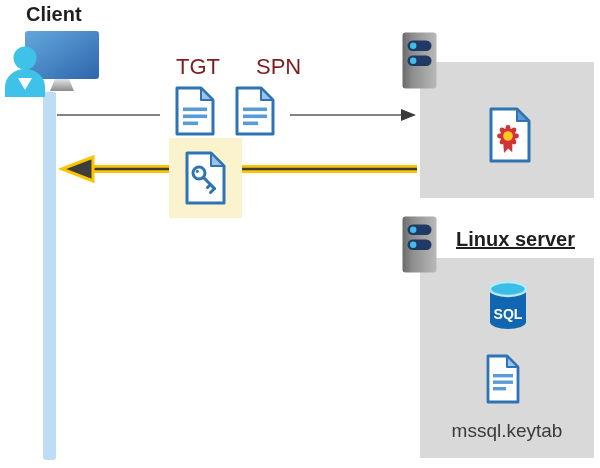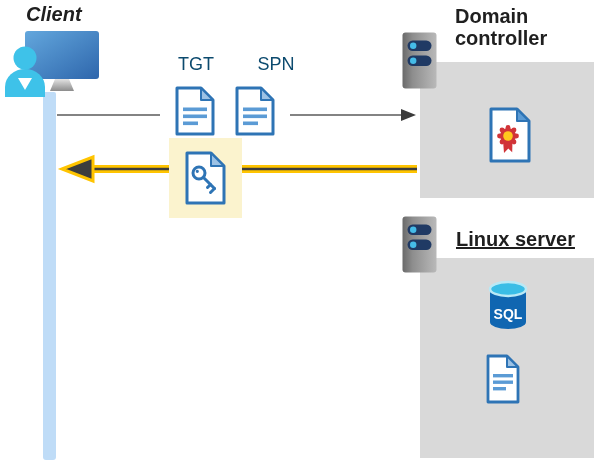--- a/index.html
+++ b/index.html
@@ -2,27 +2,27 @@
 <html><head>
 <meta charset="utf-8">
 <style>
   html,body{margin:0;padding:0;background:#ffffff;}
   .canvas{
     position:relative;width:600px;height:468px;background:#ffffff;overflow:hidden;
     font-family:"Liberation Sans",sans-serif;color:#1f1f1f;
   }
   .abs{position:absolute;}
   .title{font-weight:bold;font-size:20px;line-height:22px;color:#1f1f1f;}
-  .small-label{font-size:18px;color:#0c4a6e;}
+  .small-label{font-size:22px;color:#7f1d1d;}
   .lifeline{
     left:43px;top:92px;width:13px;height:368px;background:#bfdcf7;
     border-radius:2px 2px 3px 3px;z-index:0;
   }
   .arrows{left:0;top:0;z-index:1;}
-  .client-label{left:26px;top:3px;font-style:italic;}
+  .client-label{left:26px;top:3px;}
   .client-icon{left:4px;top:30px;z-index:2;}
   .tgt-label{left:176px;top:54px;width:40px;text-align:center;z-index:2;}
   .spn-label{left:236px;top:54px;width:40px;text-align:center;z-index:2;margin-left:20px;}
   .doc-strip{
     left:160px;top:84px;width:130px;height:53px;background:#ffffff;z-index:2;
     display:flex;gap:20px;justify-content:center;align-items:center;
   }
   .highlight-box{
     left:169px;top:138px;width:73px;height:80px;background:#fbf3ce;z-index:2;
     display:flex;justify-content:center;align-items:center;
@@ -114,21 +114,20 @@
         <circle cx="14" cy="22" r="6"></circle>
         <circle cx="12.3" cy="20.3" r="0.8" fill="#2e74b5" stroke-width="1.6"></circle>
         <path d="M18.5 26.5 L29.5 37.5"></path>
         <path d="M29.5 37.5 l-4 4"></path>
         <path d="M25.5 33.5 l-3 3"></path>
       </g>
     </svg>
   </div>
 
   <div class="abs dc-box"></div>
-  <div class="abs title dc-title">Domain controller</div>
   <svg class="abs dc-server" width="35" height="57">
     <rect x="0.5" y="0.5" width="34" height="56" rx="3" fill="url(#gradSrv)"></rect>
     <rect x="5.5" y="8.5" width="24" height="10.5" rx="5.25" fill="#203a64"></rect>
     <circle cx="11.2" cy="13.75" r="3.2" fill="#45bce8"></circle>
     <rect x="5.5" y="23.5" width="24" height="10.5" rx="5.25" fill="#203a64"></rect>
     <circle cx="11.2" cy="28.75" r="3.2" fill="#45bce8"></circle>
   </svg>
   <svg class="abs cert-icon" width="42" height="56">
     <path d="M2 2 h26 l12 12 v40 H2 Z" fill="#ffffff" stroke="#2e74b5" stroke-width="3" stroke-linejoin="round"></path>
     <path d="M28 2 l12 12 h-12 z" fill="#5b9bd5" stroke="#2e74b5" stroke-width="2" stroke-linejoin="round"></path>
@@ -163,14 +162,15 @@
     <ellipse cx="20" cy="10" rx="18" ry="7" fill="#3abde6" stroke="#b9e9f6" stroke-width="2.5"></ellipse>
     <text x="20" y="40" text-anchor="middle" fill="#ffffff" font-size="14" font-weight="bold" font-family="Liberation Sans, sans-serif">SQL</text>
   </svg>
   <svg class="abs keytab-icon" width="34" height="50">
     <path d="M2 2 h19 l11 11 v35 H2 Z" fill="#ffffff" stroke="#2e74b5" stroke-width="2.8" stroke-linejoin="round"></path>
     <path d="M21 2 l11 11 h-11 z" fill="#9cc2e5" stroke="#2e74b5" stroke-width="2" stroke-linejoin="round"></path>
     <rect x="7" y="20" width="20" height="3.4" fill="#5b9bd5"></rect>
     <rect x="7" y="26.5" width="20" height="3.4" fill="#5b9bd5"></rect>
     <rect x="7" y="33" width="13" height="3.4" fill="#5b9bd5"></rect>
   </svg>
+  <div class="abs keytab-label">mssql.keytab</div>
 
 </div>
 
 </body></html>

